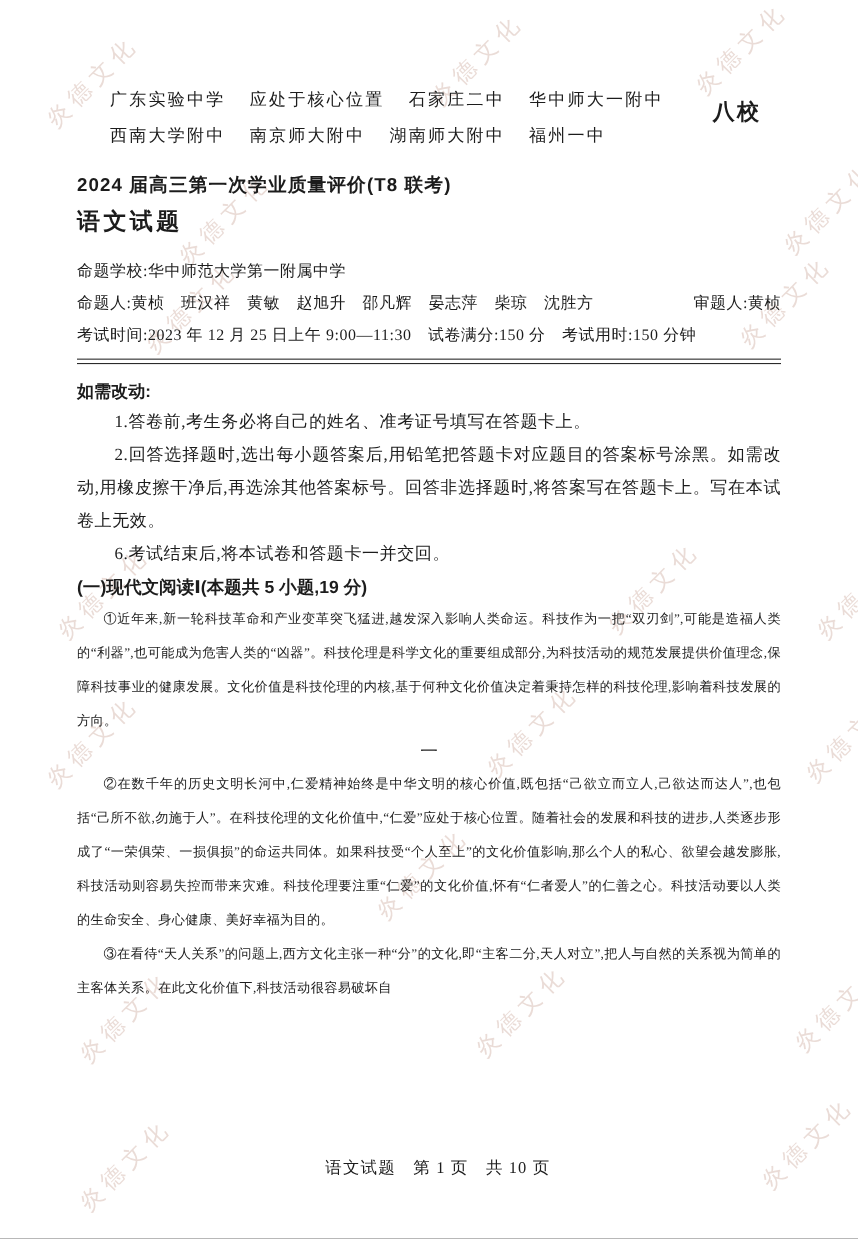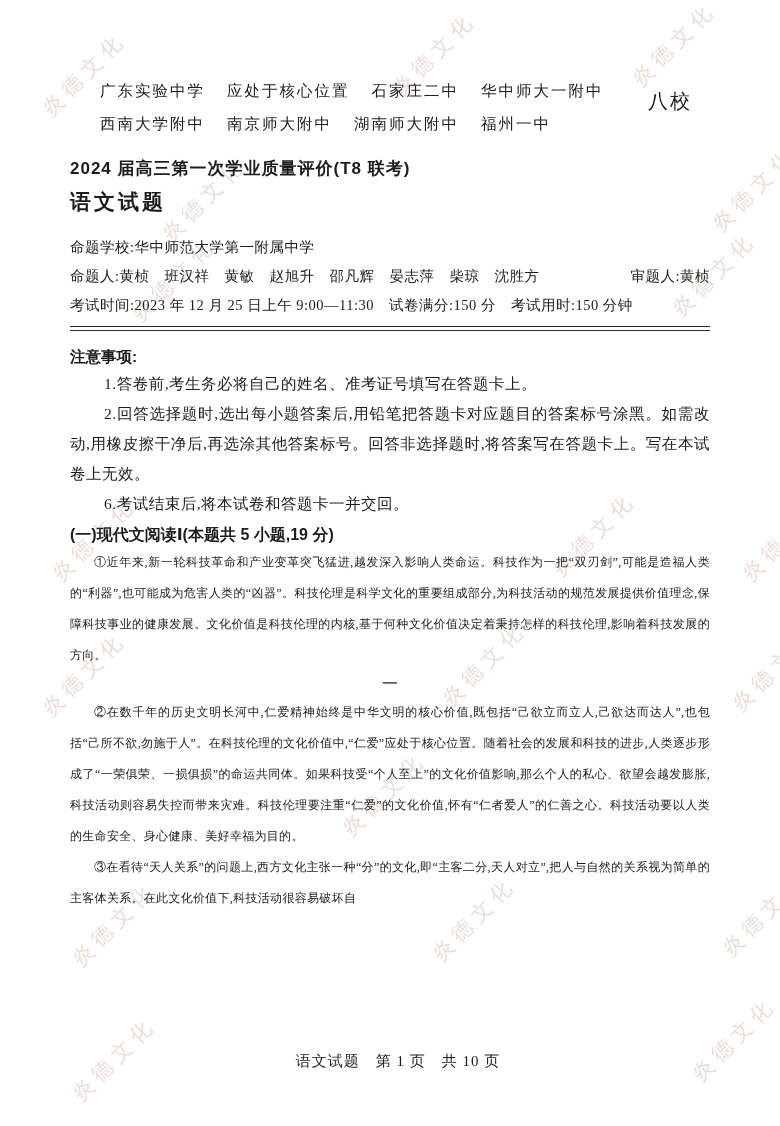--- a/index.html
+++ b/index.html
@@ -37,21 +37,21 @@
     gap:22px;
     font-size:15.5px;
     line-height:33px;
     letter-spacing:2px;
     white-space:nowrap;
   }
   .badge{
     position:absolute;
     left:548px;top:14px;
     font-family:"Liberation Sans","DejaVu Sans",sans-serif;
-    font-weight:normal;
+    font-weight:bold;
     font-size:20px;
     letter-spacing:2px;
   }
   
   .title{
     margin-top:14px;
     text-align:left;
     font-family:"Liberation Sans","DejaVu Sans",sans-serif;
     font-weight:bold;
     font-size:17px;
@@ -173,21 +173,21 @@
       <div>命题学校:华中师范大学第一附属中学</div>
       <div class="meta-row">
         <span>命题人:黄桢　班汉祥　黄敏　赵旭升　邵凡辉　晏志萍　柴琼　沈胜方</span>
         <span>审题人:黄桢</span>
       </div>
       <div>考试时间:2023 年 12 月 25 日上午 9:00—11:30　试卷满分:150 分　考试用时:150 分钟</div>
     </div>
 
     <div class="rule"></div>
 
-    <div class="notes-heading">注意事项:</div>
+    <div class="notes-heading">如需改动:</div>
     <p class="note">1.答卷前,考生务必将自己的姓名、准考证号填写在答题卡上。</p>
     <p class="note">2.回答选择题时,选出每小题答案后,用铅笔把答题卡对应题目的答案标号涂黑。如需改动,用橡皮擦干净后,再选涂其他答案标号。回答非选择题时,将答案写在答题卡上。写在本试卷上无效。</p>
     <p class="note">6.考试结束后,将本试卷和答题卡一并交回。</p>
 
     <div class="sub-heading">(一)现代文阅读Ⅰ(本题共 5 小题,19 分)</div>
 
     <p class="psg">①近年来,新一轮科技革命和产业变革突飞猛进,越发深入影响人类命运。科技作为一把“双刃剑”,可能是造福人类的“利器”,也可能成为危害人类的“凶器”。科技伦理是科学文化的重要组成部分,为科技活动的规范发展提供价值理念,保障科技事业的健康发展。文化价值是科技伦理的内核,基于何种文化价值决定着秉持怎样的科技伦理,影响着科技发展的方向。</p>
     <div class="divider">一</div>
     <p class="psg">②在数千年的历史文明长河中,仁爱精神始终是中华文明的核心价值,既包括“己欲立而立人,己欲达而达人”,也包括“己所不欲,勿施于人”。在科技伦理的文化价值中,“仁爱”应处于核心位置。随着社会的发展和科技的进步,人类逐步形成了“一荣俱荣、一损俱损”的命运共同体。如果科技受“个人至上”的文化价值影响,那么个人的私心、欲望会越发膨胀,科技活动则容易失控而带来灾难。科技伦理要注重“仁爱”的文化价值,怀有“仁者爱人”的仁善之心。科技活动要以人类的生命安全、身心健康、美好幸福为目的。</p>
     <p class="psg">③在看待“天人关系”的问题上,西方文化主张一种“分”的文化,即“主客二分,天人对立”,把人与自然的关系视为简单的主客体关系。在此文化价值下,科技活动很容易破坏自</p>

